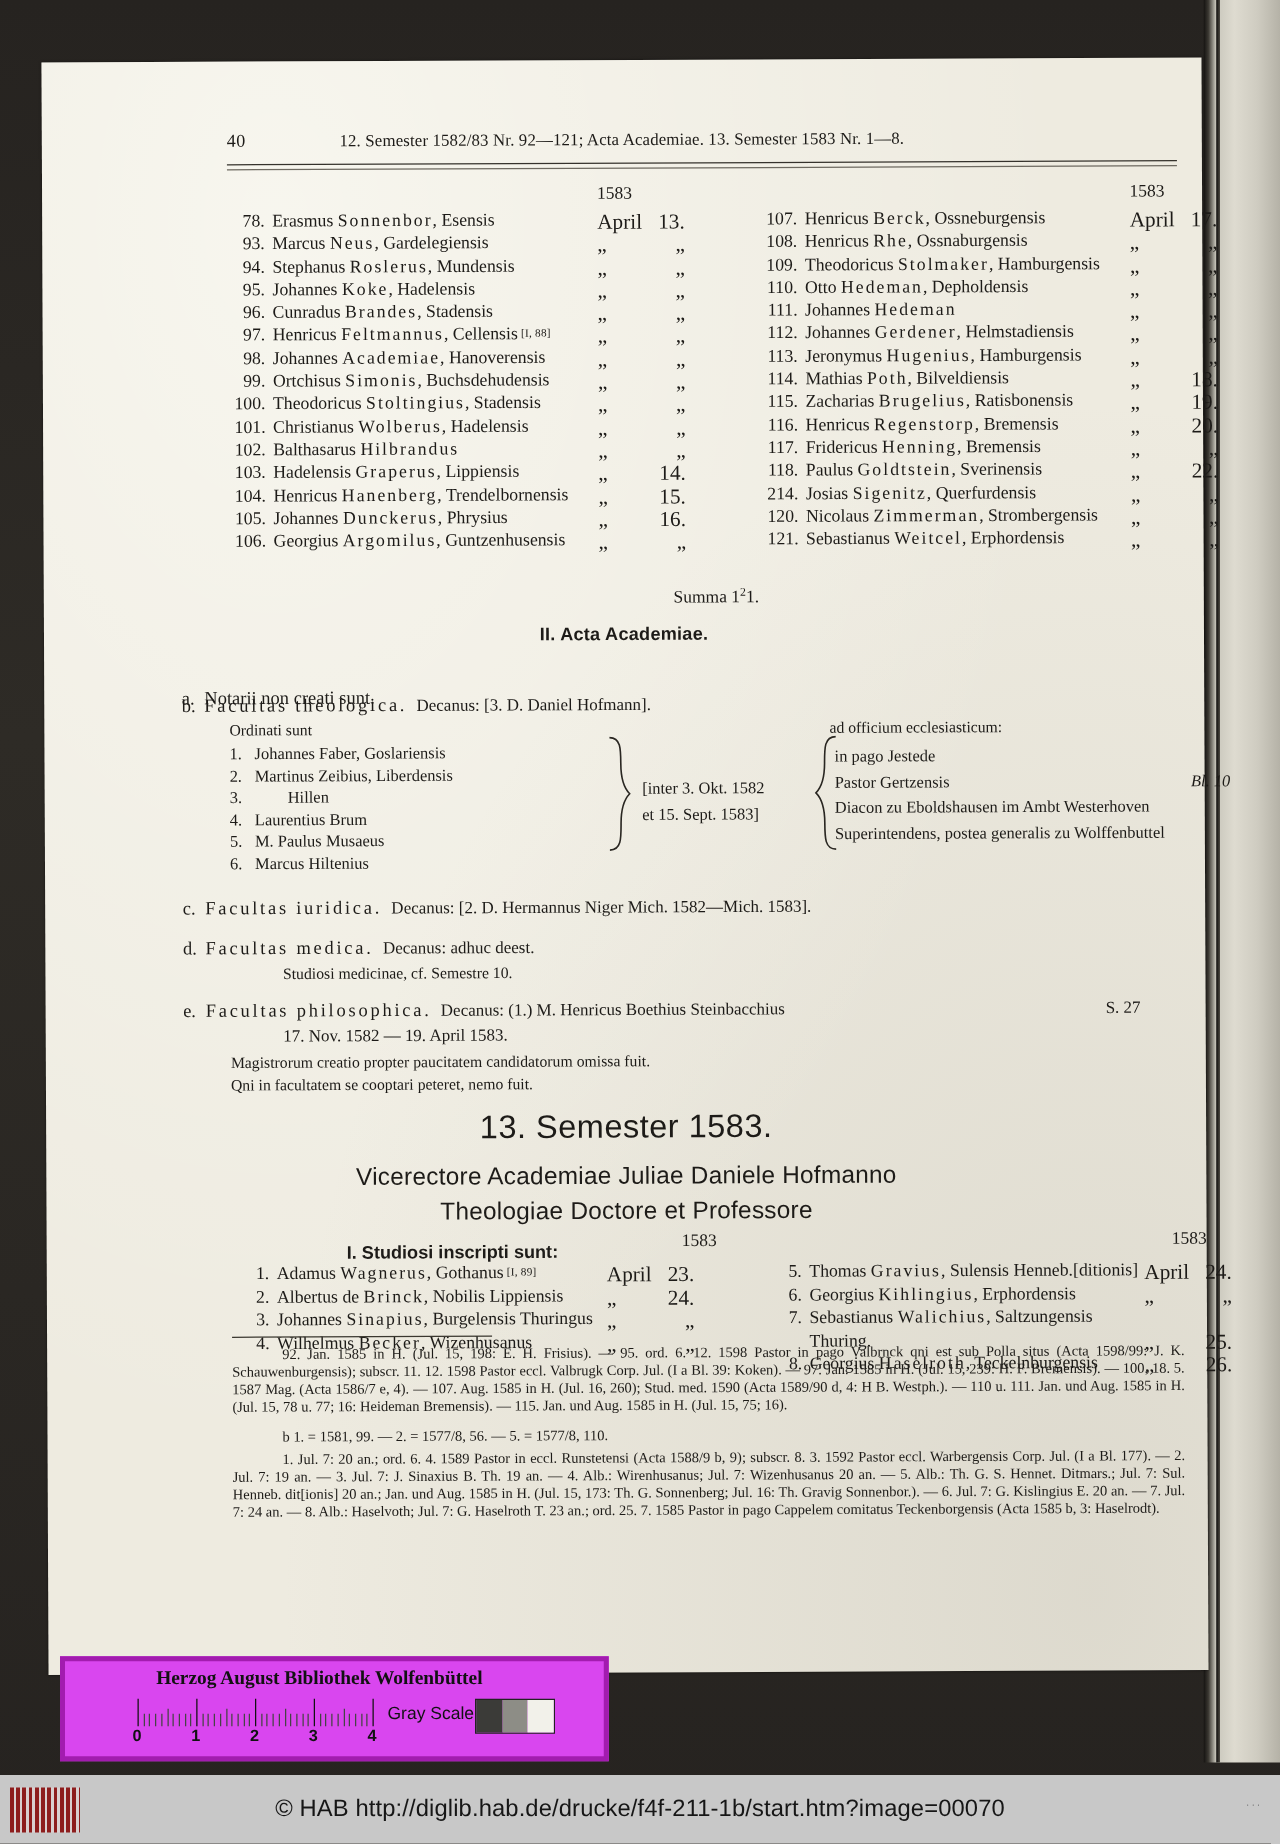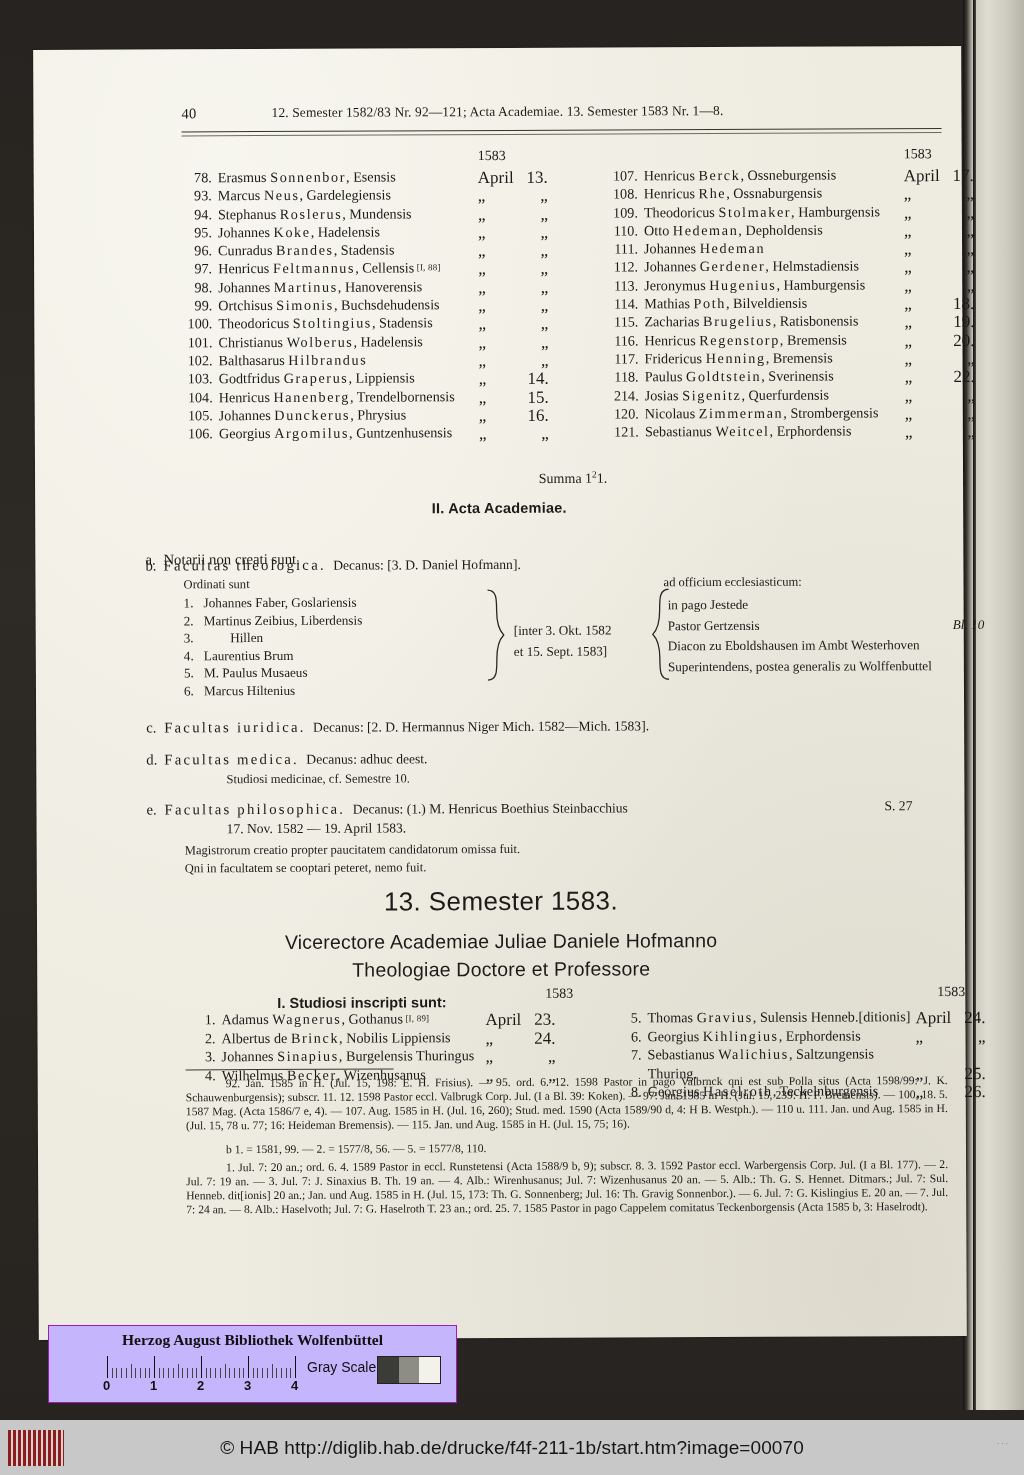--- a/index.html
+++ b/index.html
@@ -154,21 +154,21 @@
     text-align:justify;
   }
   .fn1{top:1028px;}
   .fn2{top:1094px;}
   .fn3{top:1112px;}
   .fi{display:inline-block;width:40px;}
 
   
   .scalecard{
     position:absolute;left:48px;top:1325px;width:407px;height:76px;
-    background:#c4b5fd;border:1px solid #a21caf;
+    background:#d946ef;border:4px solid #a21caf;padding-left:24px;
   }
   .scalecard .ttl{
     position:absolute;left:0;top:5px;width:407px;text-align:center;
     font-family:"Liberation Serif",serif;font-weight:700;font-size:15.5px;color:#111;
   }
   .ruler{position:absolute;left:58px;top:30px;width:190px;height:22px;}
   .tick{position:absolute;bottom:0;width:1px;background:#222;}
   .rlabels{position:absolute;left:52px;top:52px;width:210px;height:18px;
     font-family:"Liberation Sans",sans-serif;font-size:13px;font-weight:700;color:#111;}
   .rlabels span{position:absolute;top:0;}
@@ -239,21 +239,21 @@
               <span class="nm"><span>Cunradus </span><span class="sp">Brandes</span><span>, Stadensis</span></span>
               <span class="dt"><span class="d1">„</span><span class="d2">„</span></span>
             </div>
             <div class="entry">
               <span class="num">97.</span>
               <span class="nm"><span>Henricus </span><span class="sp">Feltmannus</span><span>, Cellensis</span><span class="bracket">  [I, 88]</span></span>
               <span class="dt"><span class="d1">„</span><span class="d2">„</span></span>
             </div>
             <div class="entry">
               <span class="num">98.</span>
-              <span class="nm"><span>Johannes </span><span class="sp">Martinus</span><span>, Hanoverensis</span></span>
+              <span class="nm"><span>Johannes </span><span class="sp">Academiae</span><span>, Hanoverensis</span></span>
               <span class="dt"><span class="d1">„</span><span class="d2">„</span></span>
             </div>
             <div class="entry">
               <span class="num">99.</span>
               <span class="nm"><span>Ortchisus </span><span class="sp">Simonis</span><span>, Buchsdehudensis</span></span>
               <span class="dt"><span class="d1">„</span><span class="d2">„</span></span>
             </div>
             <div class="entry">
               <span class="num">100.</span>
               <span class="nm"><span>Theodoricus </span><span class="sp">Stoltingius</span><span>, Stadensis</span></span>
@@ -264,21 +264,21 @@
               <span class="nm"><span>Christianus </span><span class="sp">Wolberus</span><span>, Hadelensis</span></span>
               <span class="dt"><span class="d1">„</span><span class="d2">„</span></span>
             </div>
             <div class="entry">
               <span class="num">102.</span>
               <span class="nm"><span>Balthasarus </span><span class="sp">Hilbrandus</span></span>
               <span class="dt"><span class="d1">„</span><span class="d2">„</span></span>
             </div>
             <div class="entry">
               <span class="num">103.</span>
-              <span class="nm"><span>Godtfridus </span><span class="sp">Graperus</span><span>, Lippiensis</span></span>
+              <span class="nm"><span>Hadelensis </span><span class="sp">Graperus</span><span>, Lippiensis</span></span>
               <span class="dt"><span class="d1">„</span><span class="d2">14.</span></span>
             </div>
             <div class="entry">
               <span class="num">104.</span>
               <span class="nm"><span>Henricus </span><span class="sp">Hanenberg</span><span>, Trendelbornensis</span></span>
               <span class="dt"><span class="d1">„</span><span class="d2">15.</span></span>
             </div>
             <div class="entry">
               <span class="num">105.</span>
               <span class="nm"><span>Johannes </span><span class="sp">Dunckerus</span><span>, Phrysius</span></span>

